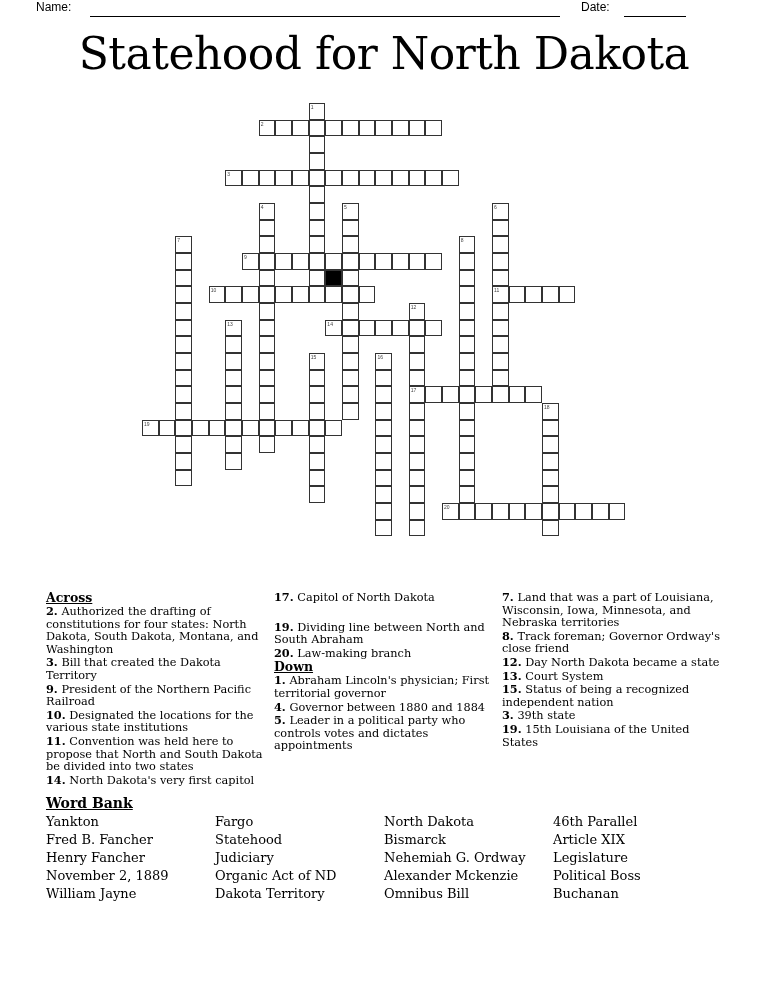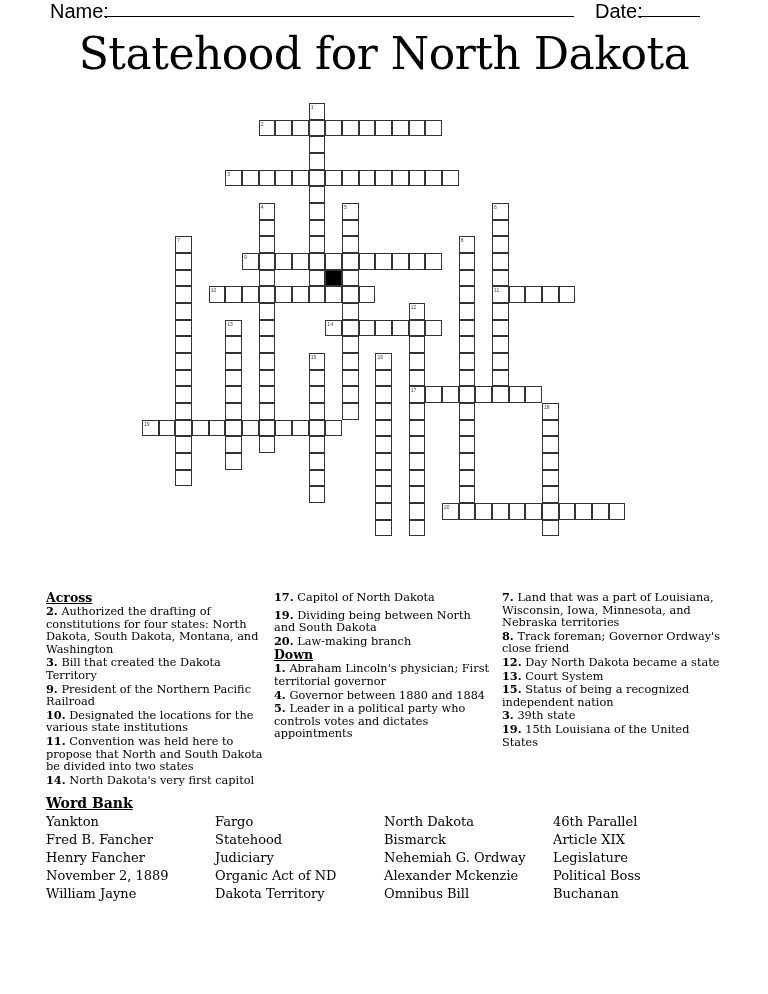--- a/index.html
+++ b/index.html
@@ -1,17 +1,17 @@
 <!DOCTYPE html>
 <html><head>
 <meta charset="utf-8">
 <style>
   html, body { margin: 0; padding: 0; background: #ffffff; }
   body { width: 768px; height: 994px; position: relative; overflow: hidden; color: #000; }
-  .header { position: absolute; top: 0; left: 50px; width: 660px; height: 20px; font-family: "Liberation Sans", sans-serif; font-size: 20px; }
+  .header { position: absolute; top: 0; left: 36px; width: 660px; height: 20px; font-family: "Liberation Sans", sans-serif; font-size: 12px; }
   .name-label { position: absolute; left: 0; top: 0; }
   .name-line { position: absolute; left: 54px; top: 16px; width: 470px; border-bottom: 1px solid #000; }
   .date-label { position: absolute; left: 545px; top: 0; }
   .date-line { position: absolute; left: 588px; top: 16px; width: 62px; border-bottom: 1px solid #000; }
   .title { position: absolute; top: 28px; left: 0; width: 768px; text-align: center; font-family: "DejaVu Serif", serif; font-size: 44px; letter-spacing: -0.5px; }
   .grid { position: absolute; left: 0; top: 0; width: 768px; height: 560px; }
   .cell { position: absolute; width: 16.67px; height: 16.67px; box-sizing: border-box; border: 1px solid #333; background: #fff; }
   .cell.black { background: #000; }
   .num { position: absolute; left: 1px; top: 0px; font-family: "Liberation Sans", sans-serif; font-size: 5px; color: #444; line-height: 6px; }
   .clues { position: absolute; font-family: "DejaVu Serif", serif; font-size: 11.3px; line-height: 12.6px; }
@@ -290,22 +290,22 @@
   <div class="clue-head">Across</div>
   <div class="clue"><b>2.</b> <span>Authorized the drafting of constitutions for four states: North Dakota, South Dakota, Montana, and Washington</span></div>
   <div class="clue"><b>3.</b> <span>Bill that created the Dakota Territory</span></div>
   <div class="clue"><b>9.</b> <span>President of the Northern Pacific Railroad</span></div>
   <div class="clue"><b>10.</b> <span>Designated the locations for the various state institutions</span></div>
   <div class="clue"><b>11.</b> <span>Convention was held here to propose that North and South Dakota be divided into two states</span></div>
   <div class="clue"><b>14.</b> <span>North Dakota's very first capitol</span></div>
 </div>
 
 <div class="clues col2">
-  <div class="clue" style="margin-bottom:4px"><b>17.</b> <span>Capitol of North Dakota</span></div>
-  <div class="clue"><b>19.</b> <span>Dividing being between North and South Dakota</span></div>
+  <div class="clue" style="margin-bottom:16px"><b>17.</b> <span>Capitol of North Dakota</span></div>
+  <div class="clue"><b>19.</b> <span>Dividing line between North and South Abraham</span></div>
   <div class="clue"><b>20.</b> <span>Law-making branch</span></div>
   <div class="clue-head">Down</div>
   <div class="clue"><b>1.</b> <span>Abraham Lincoln's physician; First territorial governor</span></div>
   <div class="clue"><b>4.</b> <span>Governor between 1880 and 1884</span></div>
   <div class="clue"><b>5.</b> <span>Leader in a political party who controls votes and dictates appointments</span></div>
 </div>
 
 <div class="clues col3">
   <div class="clue"><b>7.</b> <span>Land that was a part of Louisiana, Wisconsin, Iowa, Minnesota, and Nebraska territories</span></div>
   <div class="clue"><b>8.</b> <span>Track foreman; Governor Ordway's close friend</span></div>

